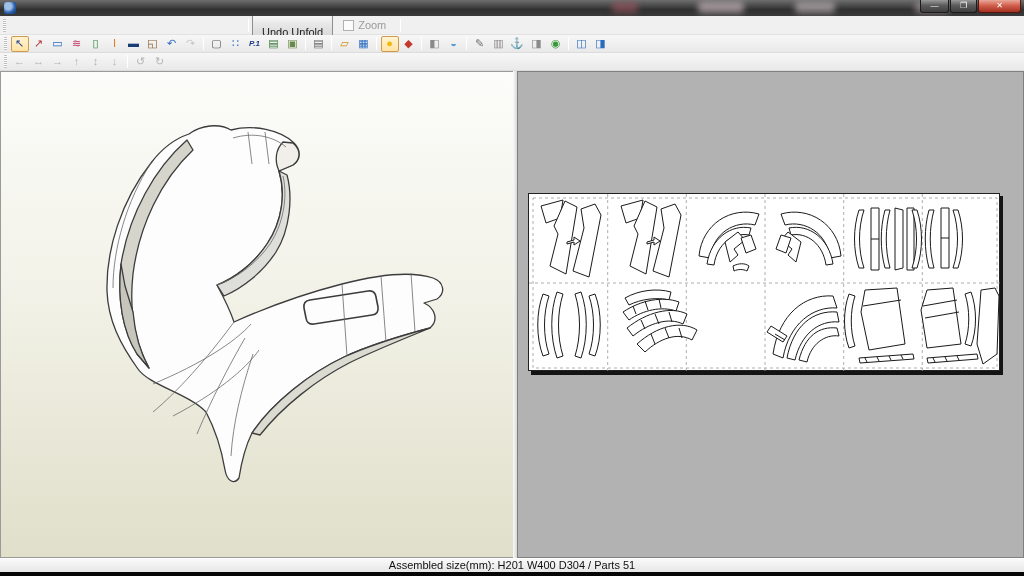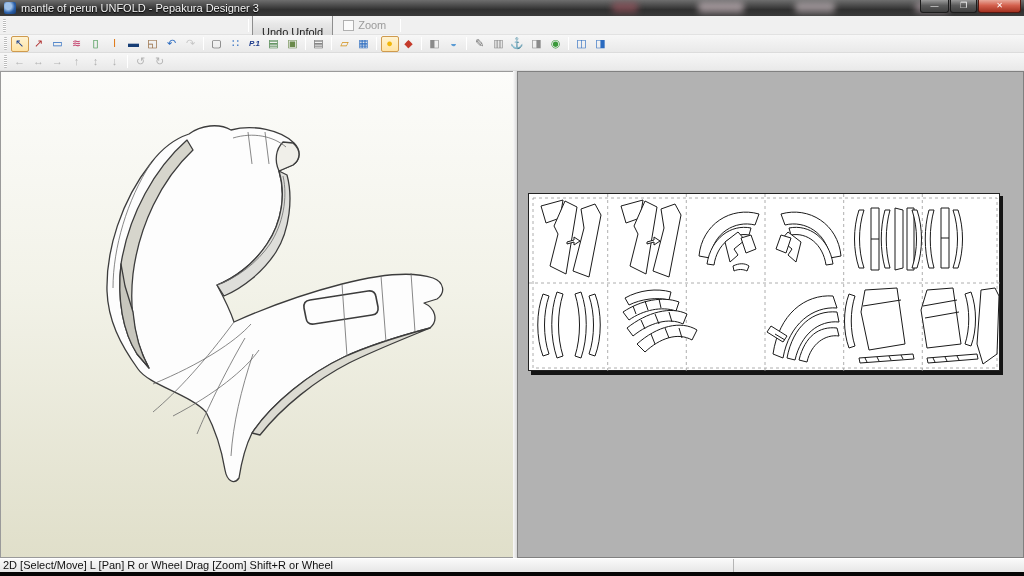--- a/index.html
+++ b/index.html
@@ -80,21 +80,20 @@
 <body>
 
 <div id="app">
 
   <div class="titlebar">
     <div class="blob" style="left:612px;width:26px;background:rgba(170,90,100,.55);"></div>
     <div class="blob" style="left:698px;width:46px;background:rgba(235,215,222,.55);"></div>
     <div class="blob" style="left:795px;width:40px;background:rgba(238,222,228,.5);"></div>
     <div class="blob" style="left:915px;width:34px;background:rgba(225,200,210,.45);"></div>
     <div class="app-icon"></div>
-    <div class="title-text">mantle of perun  UNFOLD - Pepakura Designer 3</div>
     <div class="winbtns">
       <div class="winbtn min">—</div>
       <div class="winbtn max">❐</div>
       <div class="winbtn close">✕</div>
     </div>
   </div>
 
 
   <div class="unfoldbar">
     <div class="grip"></div>
@@ -400,17 +399,17 @@
             <g>
               <path d="M452,96 L466,94 L470,102 L468,160 L454,170 L448,150 Z"></path>
             </g>
           </g>
         </svg>
       </div>
     </div>
   </div>
 
   <div class="statusbar">
-    <div class="status-left">2D [Select/Move] L [Pan] R or Wheel Drag [Zoom] Shift+R or Wheel</div>
+    <div class="status-right">Assembled size(mm): H201 W400 D304 / Parts 51</div>
   </div>
   <div class="blackstrip"></div>
 
 </div>
 
 </body></html>

